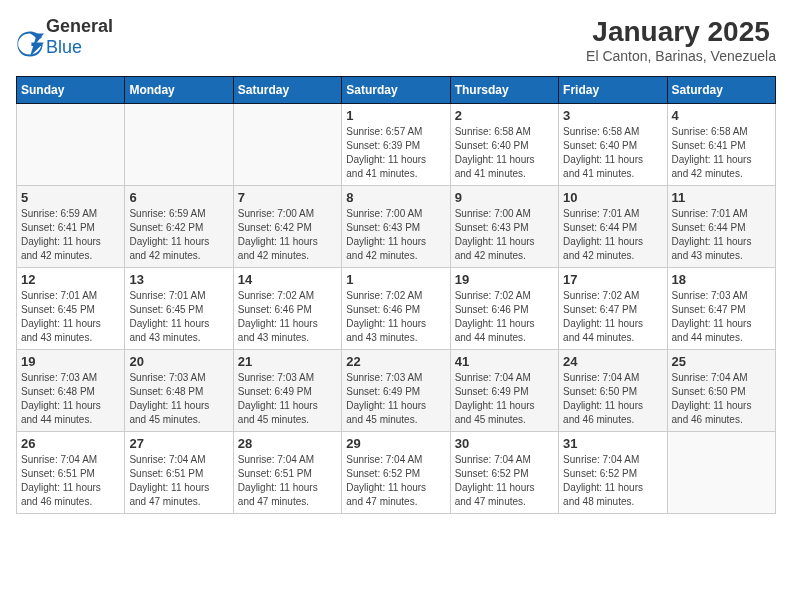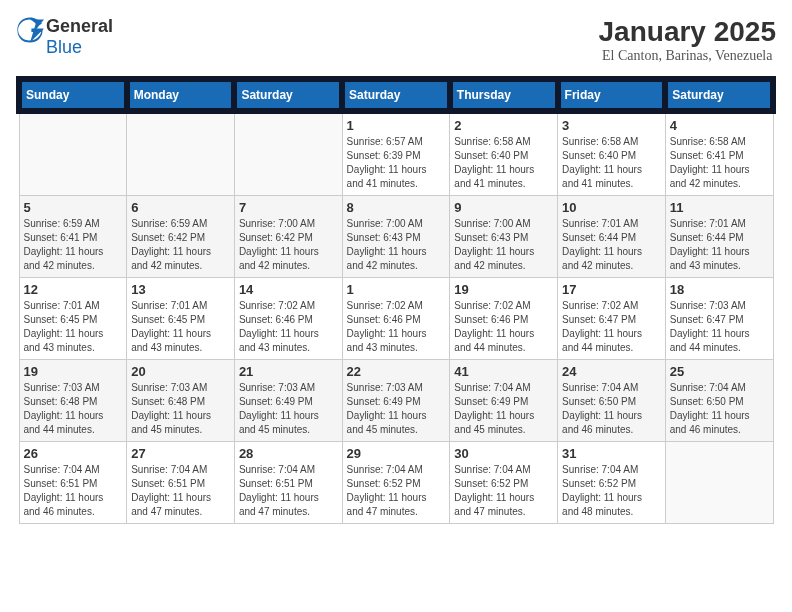--- a/index.html
+++ b/index.html
@@ -11,53 +11,52 @@
       padding: 16px;
     }
     .header-area {
       display: flex;
       justify-content: space-between;
       align-items: flex-start;
       margin-bottom: 12px;
     }
     .logo {
       display: flex;
-      align-items: flex-start;
+      align-items: flex-end;
     }
     .logo-icon {
       width: 28px;
       height: 28px;
       margin-right: 2px;
     }
     .title-area {
       text-align: center;
     }
     .cal-title {
       font-size: 28px;
       font-weight: bold;
       color: #333;
     }
     .cal-subtitle {
       font-size: 14px;
       color: #555;
-      font-family: Liberation Serif, serif;
     }
     .calendar {
       width: 100%;
       border-collapse: collapse;
       font-size: 11px;
     }
     .calendar thead th {
       background-color: #1a6bb5;
       color: #fff;
       padding: 6px 4px;
       text-align: left;
       font-size: 12px;
       font-weight: bold;
-      border: 6px solid #0f172a;
+      border: 1px solid #0f172a;
     }
     .calendar tbody td {
       border: 1px solid #ccc;
       vertical-align: top;
       padding: 4px;
       width: 108px;
       min-height: 80px;
       background: #fff;
     }
     .calendar tbody tr:nth-child(even) td {

